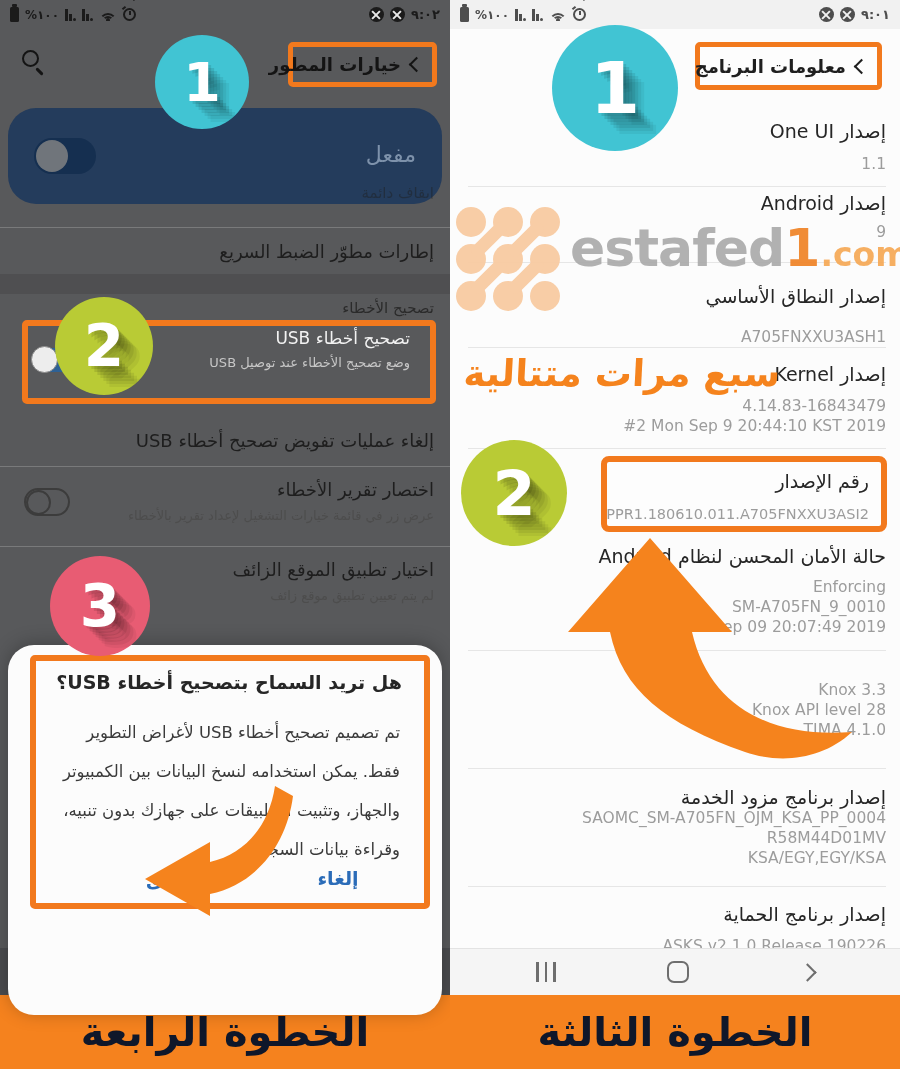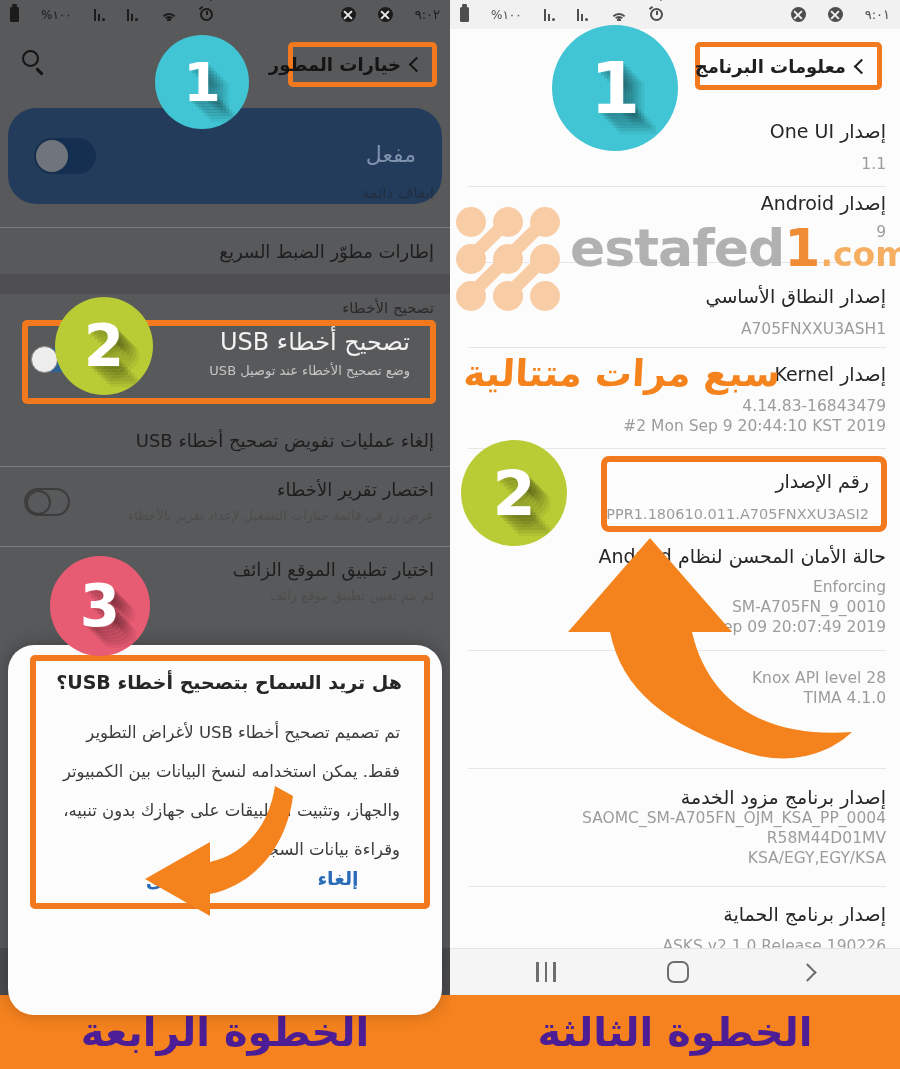--- a/index.html
+++ b/index.html
@@ -9,21 +9,21 @@
 
   
   .panel { position:absolute; top:0; width:450px; height:1069px; overflow:hidden; }
   #panel-left  { left:0;   background:#58595B; }
   #panel-right { left:450px; background:#FCFCFC; }
 
   
   .statusbar { position:absolute; top:0; left:0; right:0; height:29px; display:flex; align-items:center; justify-content:space-between; padding:0 10px; }
   #panel-left  .statusbar { background:#58595B; color:#1B1B1B; }
   #panel-right .statusbar { background:#F1F1F1; color:#4E4E4E; }
-  .sb-group { display:flex; align-items:center; gap:22px; }
+  .sb-group { display:flex; align-items:center; gap:6px;font-weight:bold; }
   .sb-time { font-size:13px; letter-spacing:1px; }
   .batt { width:9px; height:15px; border-radius:1.5px; background:currentColor; position:relative; }
   .batt::before { content:""; position:absolute; top:-3px; left:2px; width:5px; height:3px; background:currentColor; border-radius:1px; }
   .batt-pct { font-size:12px; direction:ltr; }
   .sig { display:flex; align-items:flex-end; gap:1.5px; height:13px; }
   .sig i { display:block; background:currentColor; width:2.5px; }
   .sig .b1{height:12px;} .sig .b2{height:7px;} .sig .dot{width:3px;height:3px;border-radius:50%;}
   .wifi { position:relative; width:18px; height:13px; overflow:hidden; }
   .wifi i { position:absolute; left:50%; transform:translateX(-50%); border:2px solid currentColor; border-radius:50%; border-bottom-color:transparent; border-left-color:transparent; border-right-color:transparent; transform-origin:center; }
   .wifi .a1{width:18px;height:18px;bottom:-10px;} .wifi .a2{width:11px;height:11px;bottom:-6px;} .wifi .a3{width:4px;height:4px;bottom:-1px;border:2px solid currentColor;border-radius:50%;}
@@ -57,21 +57,21 @@
   .master-card .lbl { position:absolute; right:26px; top:34px; color:#7E92AB; font-size:22px; }
   .tgl-master { position:absolute; left:26px; top:30px; width:62px; height:36px; border-radius:18px; background:#152F50; }
   .tgl-master i { position:absolute; left:2px; top:2px; width:32px; height:32px; border-radius:50%; background:#70757B; }
 
   .l-item { position:absolute; right:16px; direction:rtl; text-align:right; color:#1E1E1E; }
   .l-title { font-size:18px; }
   .l-sub { font-size:13px; color:#4D4D4D; margin-top:8px; }
   .l-divider { position:absolute; left:0; right:0; height:1px; background:rgba(255,255,255,.20); }
   .l-band { position:absolute; left:0; right:0; background:rgba(0,0,0,.10); }
 
-  .usb-title { font-size:24px; color:#F2F2F2; }
+  .usb-title { font-size:17px; color:#F2F2F2; }
   .usb-sub { font-size:13px; color:#C6C6C6; margin-top:7px; }
   .tgl-usb { position:absolute; left:34px; top:348px; width:40px; height:24px; border-radius:12px; background:#2E6195; z-index:7; }
   .tgl-usb i { position:absolute; left:-3px; top:-2px; width:27px; height:27px; border-radius:50%; background:#EDEDED; border:1px solid #8A8A8A; }
 
   .dbl-toggle { position:absolute; left:24px; top:488px; width:46px; height:28px; border:2.5px solid #3C3C3C; border-radius:15px; }
   .dbl-toggle::before { content:""; position:absolute; left:0px; top:0px; width:21px; height:21px; border:2.5px solid #3C3C3C; border-radius:50%; background:transparent; }
 
   
   .dialog { position:absolute; left:8px; top:645px; width:434px; height:370px; background:#FCFCFC; border-radius:26px; z-index:7; box-shadow:0 -2px 18px rgba(0,0,0,.25); }
   .dialog-border { position:absolute; left:22px; top:10px; width:400px; height:254px; border:6px solid #F2791D; border-radius:5px; }
@@ -83,21 +83,21 @@
 
   
   .navbar { position:absolute; left:0; right:0; top:948px; height:47px; display:flex; align-items:center; justify-content:space-between; padding:0 86px; }
   #panel-left  .navbar { background:#4A4B4E; color:#A9A9A9; }
   #panel-right .navbar { background:#F5F5F5; color:#6E6E6E; border-top:1px solid #E3E3E3; }
   .nav-recents { display:flex; gap:6px; }
   .nav-recents i { display:block; width:2.5px; height:20px; background:currentColor; }
   .nav-home { width:22px; height:22px; border:2.5px solid currentColor; border-radius:7px; }
   .nav-back { width:13px; height:13px; border-top:2.5px solid currentColor; border-right:2.5px solid currentColor; transform:rotate(45deg); }
   .caption { position:absolute; left:0; right:0; top:995px; height:74px; background:#F5821E; display:flex; align-items:center; justify-content:center; }
-  .caption span { color:#4c1d95; font-size:40px; font-weight:bold; direction:rtl; }
+  .caption span { color:#0f172a; font-size:40px; font-weight:bold; direction:rtl; }
 
   
   .r-row { position:absolute; right:14px; left:14px; direction:rtl; text-align:right; }
   .r-label { font-size:19px; color:#262626; }
   .r-val { font-size:15.5px; color:#9C9C9C; direction:ltr; text-align:right; line-height:20px; }
   .r-divider { position:absolute; left:18px; right:14px; height:1px; background:#E6E6E6; }
   .build-box { position:absolute; left:151px; top:456px; width:286px; height:76px; border:6px solid #F2791D; border-radius:8px; z-index:6; background:#FDFDFD; }
   .build-box .r-label { position:absolute; right:12px; top:8px; direction:rtl; }
   .build-box .r-val { position:absolute; right:12px; top:42px; font-size:14.5px; }
 
@@ -317,21 +317,21 @@
     <div class="r-divider" style="top:186px;"></div>
 
     <div class="r-row" style="top:192px;">
       <div class="r-label">إصدار Android</div>
       <div class="r-val" style="margin-top:8px;">9</div>
     </div>
     <div class="r-divider" style="top:262px;"></div>
 
     <div class="r-row" style="top:285px;">
       <div class="r-label">إصدار النطاق الأساسي</div>
-      <div class="r-val" style="margin-top:12px;">A705FNXXU3ASH1</div>
+      <div class="r-val" style="margin-top:20px;">A705FNXXU3ASH1</div>
     </div>
     <div class="r-divider" style="top:347px;"></div>
 
     <div class="r-row" style="top:363px;">
       <div class="r-label">إصدار Kernel</div>
       <div class="r-val" style="margin-top:11px;">4.14.83-16843479</div>
       <div class="r-val">#2 Mon Sep 9 20:44:10 KST 2019</div>
     </div>
     <div class="r-divider" style="top:448px;"></div>
 
@@ -346,20 +346,21 @@
 
     <div class="r-row" style="top:545px;">
       <div class="r-label">حالة الأمان المحسن لنظام Android</div>
       <div class="r-val" style="margin-top:10px;">Enforcing</div>
       <div class="r-val">SM-A705FN_9_0010</div>
       <div class="r-val">on Sep 09 20:07:49 2019</div>
     </div>
     <div class="r-divider" style="top:650px;"></div>
 
     <div class="r-row" style="top:668px;">
+      <div class="r-val" style="margin-top:12px;">Knox 3.3</div>
       <div class="r-val">Knox API level 28</div>
       <div class="r-val">TIMA 4.1.0</div>
     </div>
     <div class="r-divider" style="top:768px;"></div>
 
     <div class="r-row" style="top:786px;">
       <div class="r-label">إصدار برنامج مزود الخدمة</div>
       <div class="r-val" style="">SAOMC_SM-A705FN_OJM_KSA_PP_0004</div>
       <div class="r-val">R58M44D01MV</div>
       <div class="r-val">KSA/EGY,EGY/KSA</div>

